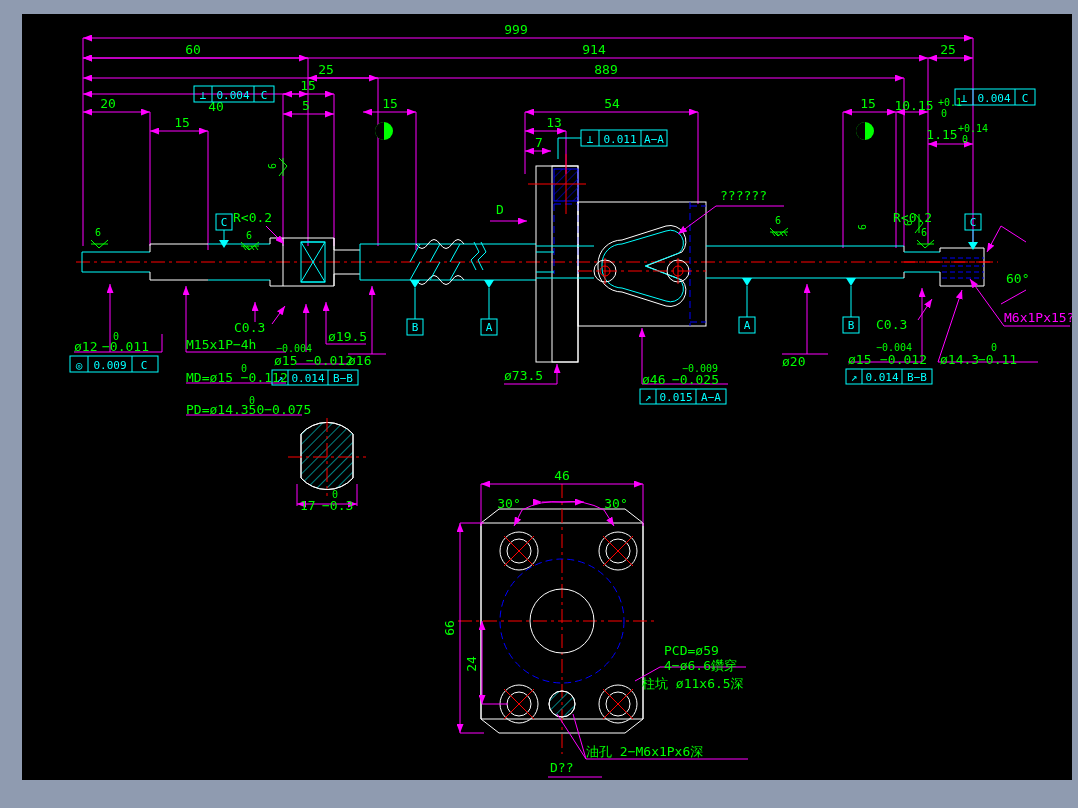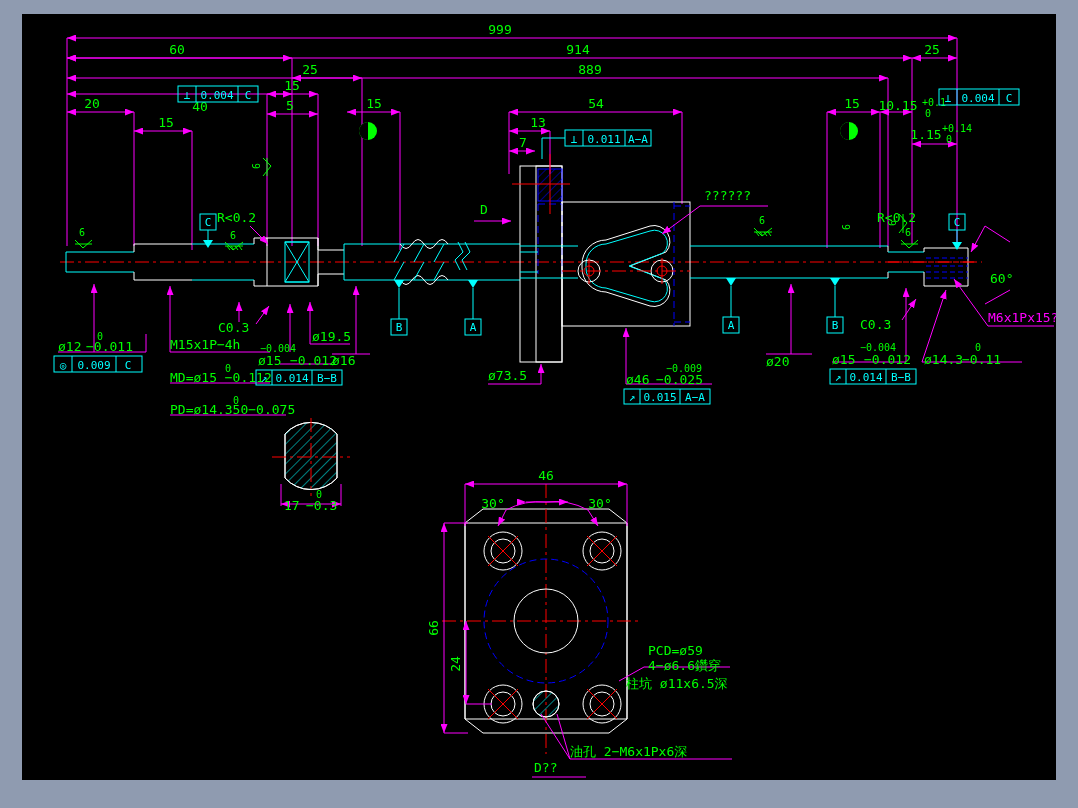--- a/index.html
+++ b/index.html
@@ -1,18 +1,18 @@
 <!DOCTYPE html>
 <html><head>
 <meta charset="utf-8">
 <style>
   html,body{margin:0;padding:0;background:#8f9bb0;}
   body{font-family:"DejaVu Sans",sans-serif;}
   #stage{position:relative;width:1078px;height:808px;background:#8f9bb0;overflow:hidden;}
-  #canvas{position:absolute;left:22px;top:14px;width:1034px;height:766px;background:#000;}
+  #canvas{position:absolute;left:22px;top:14px;width:1034px;height:766px;background:#000;padding-left:16px;}
   svg{display:block;}
   text{font-family:"DejaVu Sans Mono","DejaVu Sans",monospace;}
   .dimtxt{fill:#00ff00;font-size:13px;}
   .dimtxt-s{fill:#00ff00;font-size:10px;}
   .mag{stroke:#ff00ff;fill:none;stroke-width:1;}
   .magtxt{fill:#ff00ff;font-size:13px;}
   .cy{stroke:#00ffff;fill:none;stroke-width:1;}
   .cytxt{fill:#00ffff;font-size:11px;}
   .wh{stroke:#ffffff;fill:none;stroke-width:1;}
   .rd{stroke:#ff0000;fill:none;stroke-width:1;}

